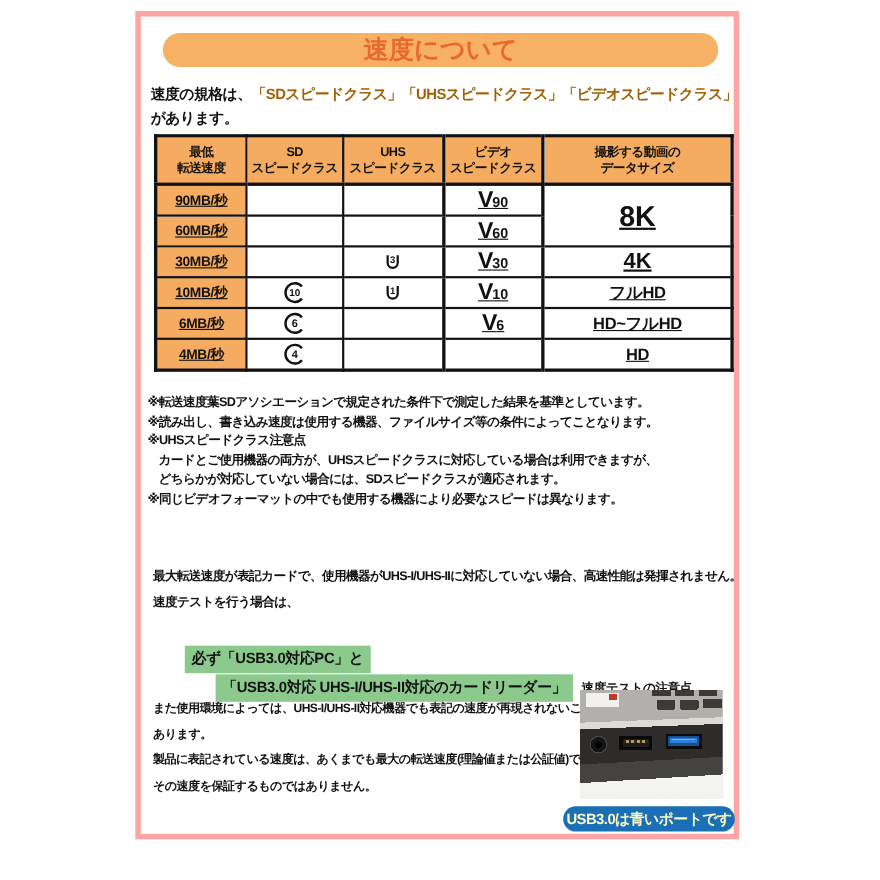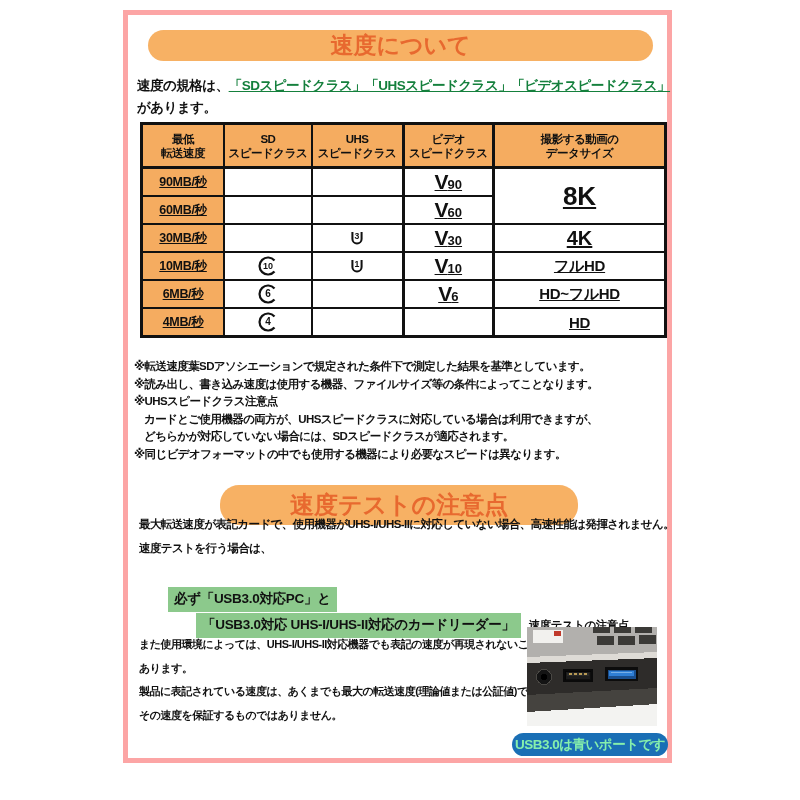--- a/index.html
+++ b/index.html
@@ -17,21 +17,21 @@
     font-weight:bold; display:flex; align-items:center; justify-content:center;
     white-space:nowrap;
   }
   .banner1 { left:20px; top:15px; width:505px; height:31px; font-size:23px; border-radius:16px; }
   .banner2 { left:92px; top:470px; width:358px; height:40px; font-size:24px; border-radius:19px; }
 
   .intro {
     position:absolute; left:9px; top:60px; font-size:13.5px; font-weight:bold;
     line-height:22px; letter-spacing:-0.5px; white-space:nowrap;
   }
-  .intro .orange { color:#15803d;text-decoration:underline; }
+  .intro .orange { color:#a16207; }
 
   table.speed {
     position:absolute; left:12px; top:107px; border-collapse:collapse;
     table-layout:fixed; border:3px solid #111;
   }
   table.speed th, table.speed td {
     border:2px solid #111; text-align:center; vertical-align:middle;
     padding:0; font-weight:bold; color:#111; overflow:hidden;
   }
   table.speed thead th {
@@ -70,21 +70,21 @@
 
   .para2 {
     position:absolute; left:11px; top:618px; font-size:11px; font-weight:bold;
     line-height:23.5px; letter-spacing:-0.5px; white-space:nowrap;
   }
 
   .photo { position:absolute; left:399px; top:612px; width:130px; height:99px; }
 
   .badge {
     position:absolute; left:384px; top:718px; width:156px; height:23px;
-    background:#1A6FB5; border-radius:12px; color:#86efac; font-size:13.5px; font-weight:bold;
+    background:#1A6FB5; border-radius:12px; color:#fef9c3; font-size:13.5px; font-weight:bold;
     display:flex; align-items:center; justify-content:center; letter-spacing:-0.5px;
   }
 </style>
 </head>
 <body>
 
 <div class="frame">
 
   <div class="banner banner1">
     <span>速度について</span>
@@ -199,23 +199,20 @@
 
   <div class="notes">
     <div>※転送速度葉SDアソシエーションで規定された条件下で測定した結果を基準としています。</div>
     <div>※読み出し、書き込み速度は使用する機器、ファイルサイズ等の条件によってことなります。</div>
     <div>※UHSスピードクラス注意点</div>
     <div class="indent">カードとご使用機器の両方が、UHSスピードクラスに対応している場合は利用できますが、</div>
     <div class="indent">どちらかが対応していない場合には、SDスピードクラスが適応されます。</div>
     <div>※同じビデオフォーマットの中でも使用する機器により必要なスピードは異なります。</div>
   </div>
 
-  <div class="banner banner2">
-    <span>速度テストの注意点</span>
-  </div>
 
   <div class="para1">
     <div>最大転送速度が表記カードで、使用機器がUHS-I/UHS-IIに対応していない場合、高速性能は発揮されません。</div>
     <div>速度テストを行う場合は、</div>
   </div>
 
   <div class="green-block">
     <div><span class="hl gl1">必ず「USB3.0対応PC」と</span></div>
     <div class="row2"><span class="hl gl2">「USB3.0対応 UHS-I/UHS-II対応のカードリーダー」</span><span class="after">速度テストの注意点。</span></div>
   </div>

